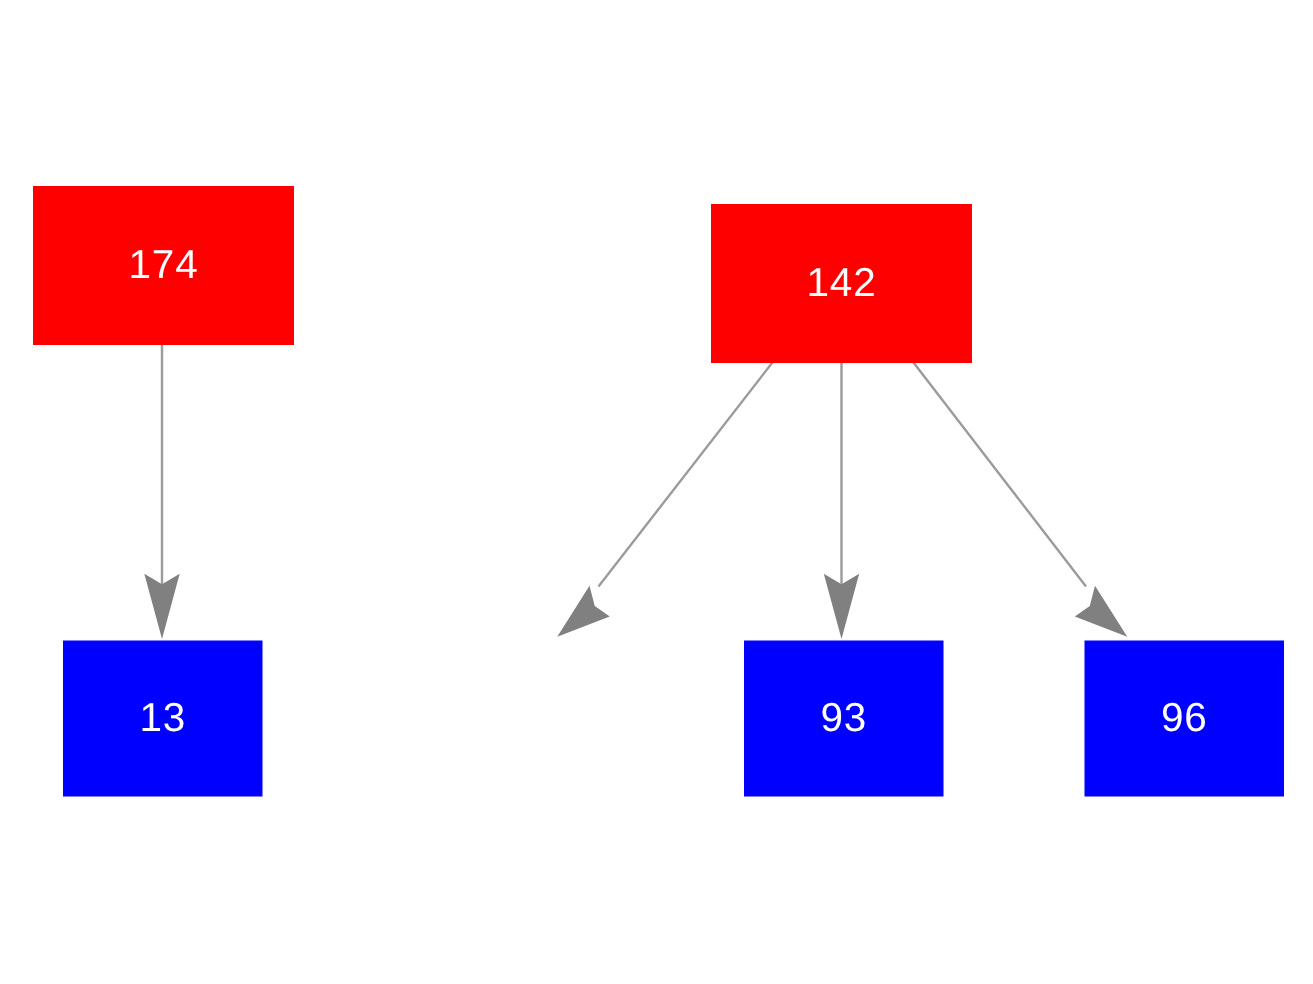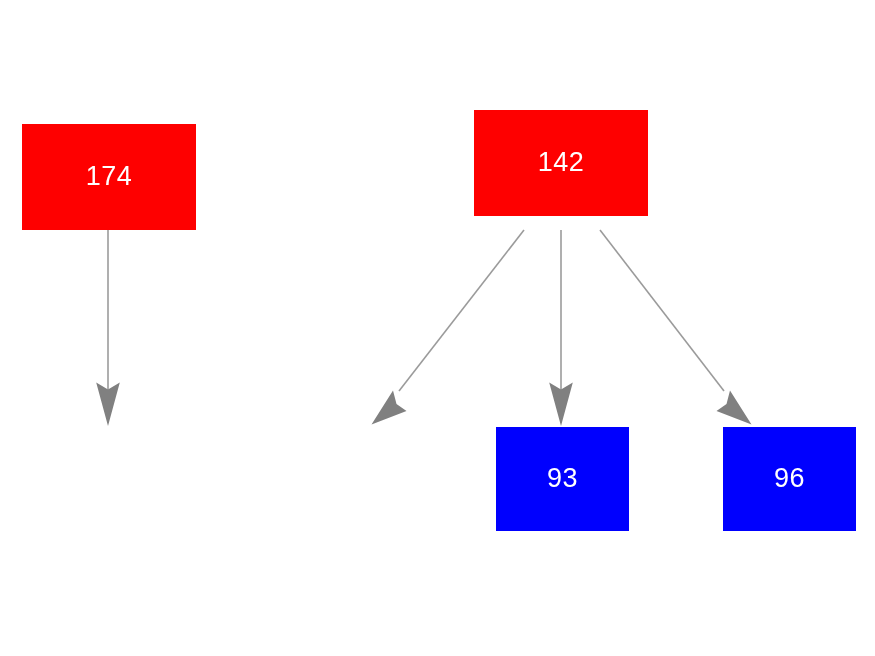--- a/index.html
+++ b/index.html
@@ -75,24 +75,27 @@
     <g>
       <line class="edge-line" x1="600" y1="230" x2="724" y2="391" stroke="#9b9b9b" stroke-width="1.6"></line>
       <path class="edge-arrowhead" d="M751.5,424.5 L716.5,411.0 L726.5,404.0 L730.0,390.5 Z" fill="#808080"></path>
     </g>
   </svg>
 
   <div class="graph-node" style="left:22px; top:124px; width:174px; height:106px; background:#fe0000;">
     <span class="node-label">174</span>
   </div>
 
-  <div class="graph-node" style="left:474px; top:110px; width:174px; height:106px; background:#fe0000;">
+  <div class="graph-node" style="left:474px; top:136px; width:174px; height:106px; background:#fe0000;">
     <span class="node-label">142</span>
   </div>
 
+  <div class="graph-node" style="left:42px; top:427px; width:133px; height:104px; background:#0000fe;">
+    <span class="node-label">13</span>
+  </div>
 
 
   <div class="graph-node" style="left:496px; top:427px; width:133px; height:104px; background:#0000fe;">
     <span class="node-label">93</span>
   </div>
 
   <div class="graph-node" style="left:723px; top:427px; width:133px; height:104px; background:#0000fe;text-align:center;">
     <span class="node-label">96</span>
   </div>
 

